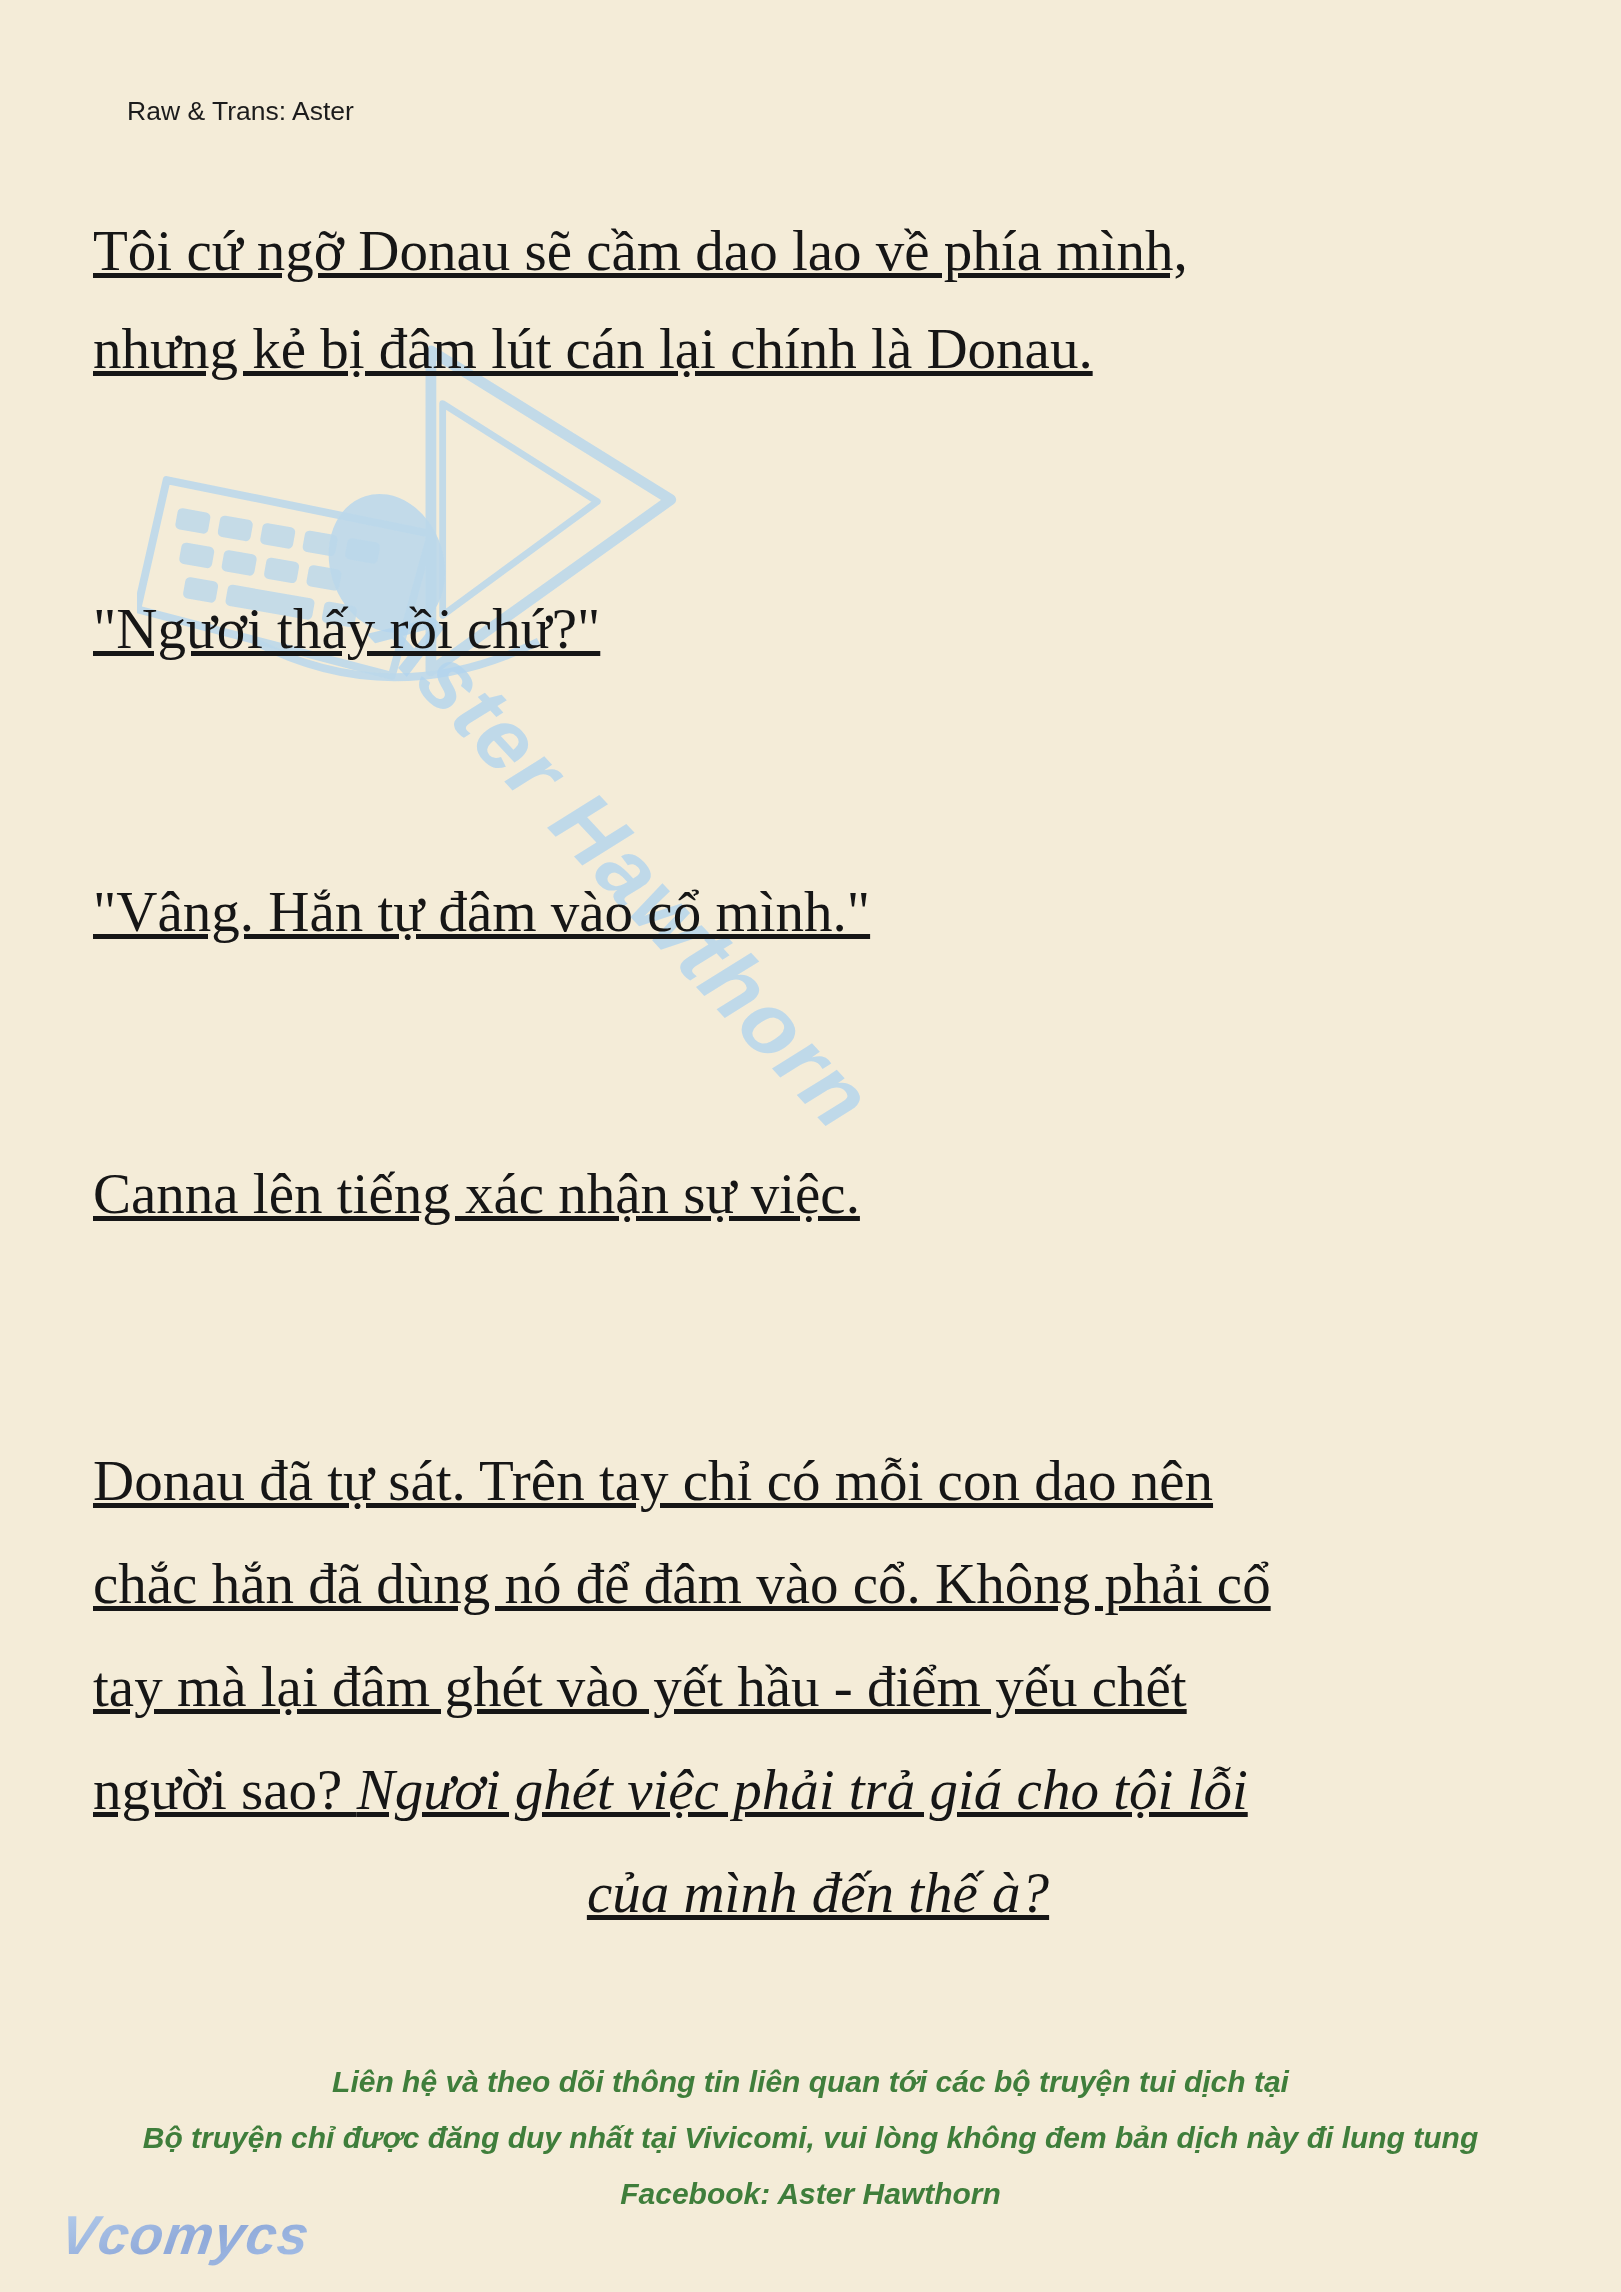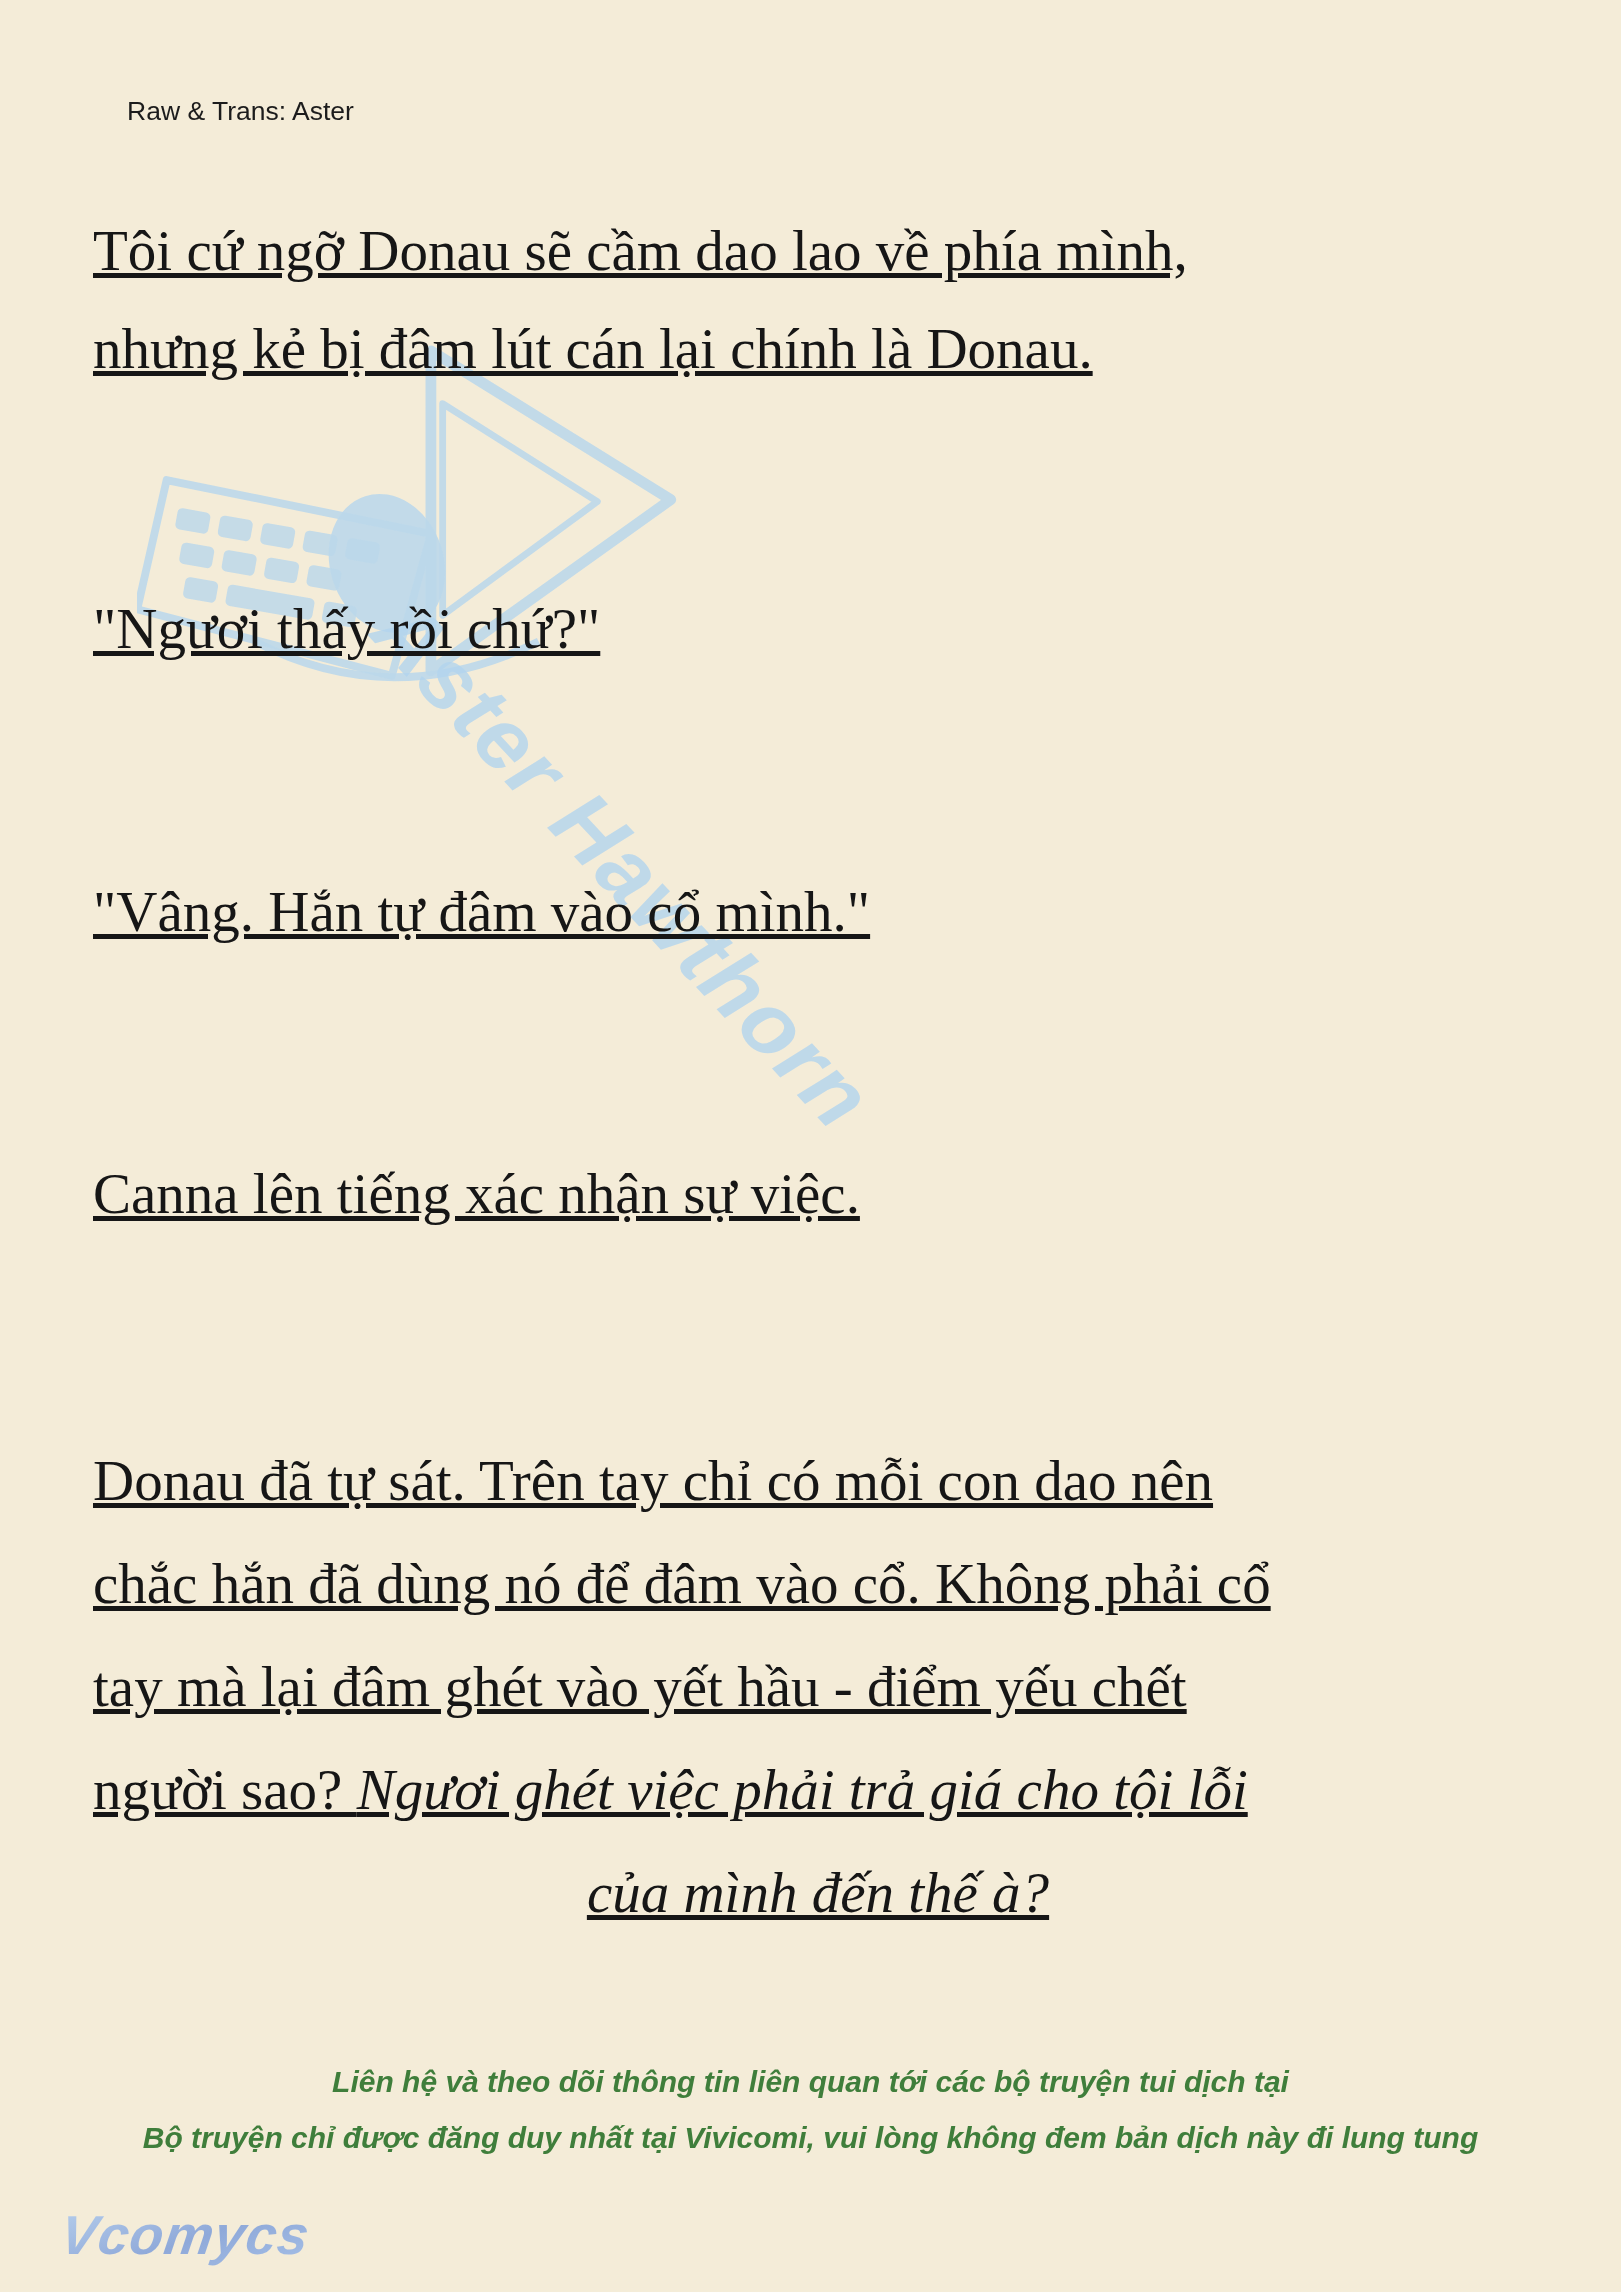--- a/index.html
+++ b/index.html
@@ -116,18 +116,19 @@
     <div class="line">Donau đã tự sát. Trên tay chỉ có mỗi con dao nên</div>
     <div class="line">chắc hắn đã dùng nó để đâm vào cổ. Không phải cổ</div>
     <div class="line">tay mà lại đâm ghét vào yết hầu - điểm yếu chết</div>
     <div class="line"><span>người sao? </span><span class="italic">Ngươi ghét việc phải trả giá cho tội lỗi</span></div>
     <div class="line italic">của mình đến thế à?</div>
   </div>
 
   <div class="footer">
     <div>Liên hệ và theo dõi thông tin liên quan tới các bộ truyện tui dịch tại</div>
     <div>Bộ truyện chỉ được đăng duy nhất tại Vivicomi, vui lòng không đem bản dịch này đi lung tung</div>
+    <div>Facebook: Aster Hawthorn</div>
   </div>
 
   <div class="logo">Vcomycs</div>
 
 </div>
 
 
 </body></html>

